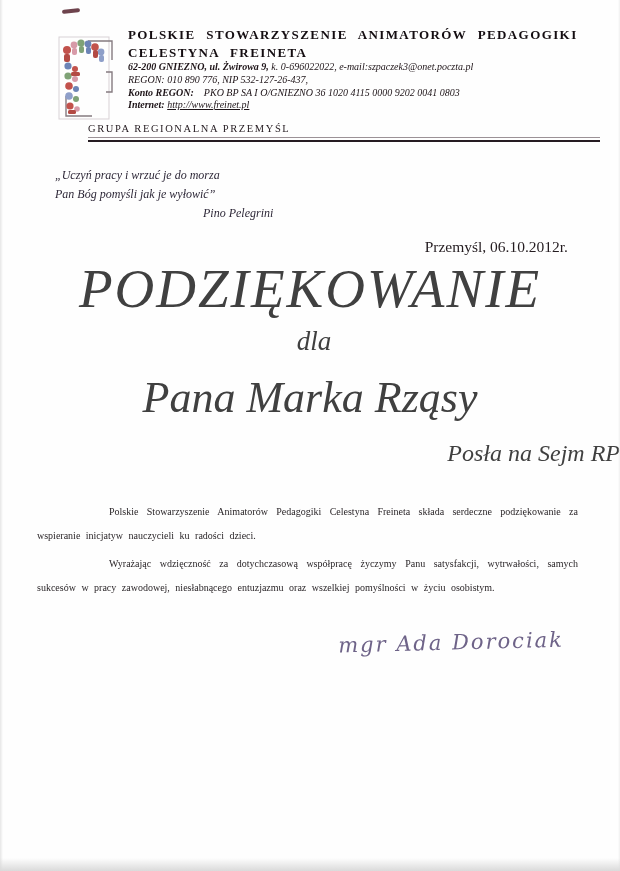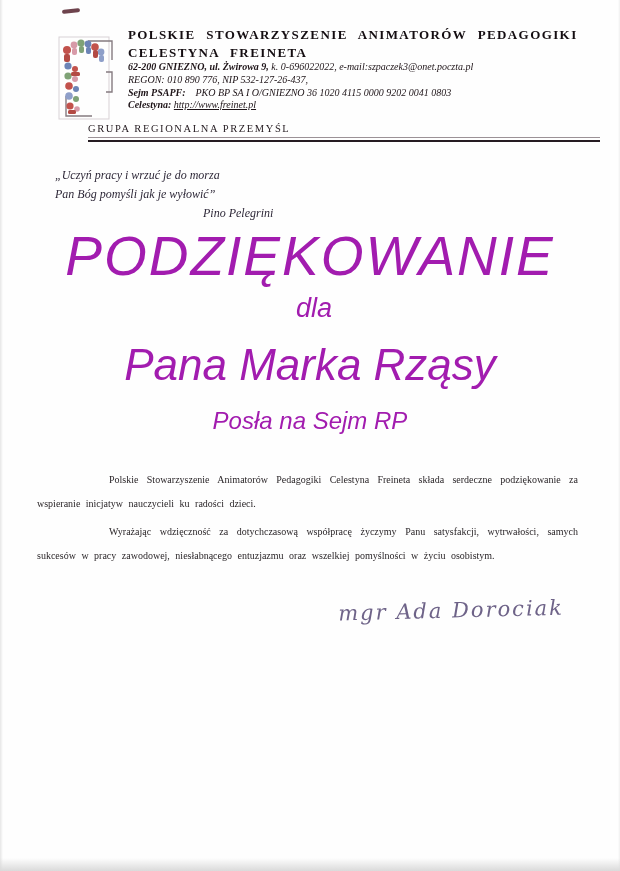--- a/index.html
+++ b/index.html
@@ -41,26 +41,26 @@
   
   .quote{margin:24px 0 0 55px;width:320px;font-style:italic;
     font-size:12px;line-height:19px;color:#2e2838;}
   .quote-author{margin-left:148px;}
 
   
   .date-row{text-align:right;margin:15px 52px 0 0;
     font-size:15.5px;color:#241c20;}
 
   
-  .cal{font-family:Liberation Sans, sans-serif;font-style:italic;color:#a21caf;}
+  .cal{font-family:Liberation Serif, serif;font-style:italic;color:#404040;}
   .big-title{text-align:center;margin-top:2px;font-size:55px;
     letter-spacing:2px;line-height:62px;}
   .dla{text-align:center;margin-top:6px;font-size:27px;padding-left:8px;}
   .recipient{text-align:center;margin-top:16px;font-size:44px;line-height:50px;}
-  .role{text-align:center;margin-top:17px;font-size:24px;}
+  .role{text-align:right;margin-top:17px;font-size:24px;}
 
   
   .body-text{margin:33px 42px 0 37px;font-size:10px;line-height:23.6px;
     text-align:justify;color:#241f22;word-spacing:3px;}
   .body-text p{margin:0 0 5px 0;text-indent:72px;}
 
   
   .signature{margin:36px 56px 0 0;text-align:right;
     font-family:"DejaVu Serif", serif;font-style:italic;
     font-size:21px;color:#6e6388;letter-spacing:2px;
@@ -107,34 +107,35 @@
         <circle cx="12" cy="70" r="3.6" fill="#c2524c"></circle>
         <circle cx="19" cy="73" r="2.8" fill="#d79aa8"></circle>
         <rect x="10" y="74" width="8" height="4" rx="1.5" fill="#b34a44"></rect>
       </svg>
     </div>
     <div class="head-text">
       <div class="org">POLSKIE STOWARZYSZENIE ANIMATORÓW PEDAGOGIKI</div>
       <div class="org">CELESTYNA FREINETA</div>
       <div class="small"><span class="lbl">62-200 GNIEZNO, ul. Żwirowa 9,</span><span> k. 0-696022022, e-mail:szpaczek3@onet.poczta.pl</span></div>
       <div class="small">REGON: 010 890 776, NIP 532-127-26-437,</div>
-      <div class="small"><span class="lbl">Sejm PSAPF:</span><span class="konto-gap"></span><span>PKO BP SA I O/GNIEZNO 36 1020 4115 0000 9202 0041 0803</span></div>
-      <div class="small"><span class="lbl">Celestyna:</span> <span class="url">http://www.freinet.pl</span></div>
+      <div class="small"><span class="lbl">Konto REGON:</span><span class="konto-gap"></span><span>PKO BP SA I O/GNIEZNO 36 1020 4115 0000 9202 0041 0803</span></div>
+      <div class="small"><span class="lbl">Internet:</span> <span class="url">http://www.freinet.pl</span></div>
     </div>
   </header>
 
   <div class="group-band">GRUPA REGIONALNA PRZEMYŚL</div>
   <div class="rule"></div>
 
   <div class="quote">
     <div>„Uczyń pracy i wrzuć je do morza</div>
     <div>Pan Bóg pomyśli jak je wyłowić”</div>
     <div class="quote-author">Pino Pelegrini</div>
   </div>
 
+  <div class="date-row">Przemyśl, 06.10.2012r.</div>
 
   <div class="cal big-title">PODZIĘKOWANIE</div>
   <div class="cal dla">dla</div>
   <div class="cal recipient">Pana Marka Rząsy</div>
   <div class="cal role">Posła na Sejm RP</div>
 
   <div class="body-text">
     <p>Polskie Stowarzyszenie Animatorów Pedagogiki Celestyna Freineta składa serdeczne podziękowanie za wspieranie inicjatyw nauczycieli ku radości dzieci.</p>
     <p>Wyrażając wdzięczność za dotychczasową współpracę życzymy Panu satysfakcji, wytrwałości, samych sukcesów w pracy zawodowej, niesłabnącego entuzjazmu oraz wszelkiej pomyślności w życiu osobistym.</p>
   </div>

